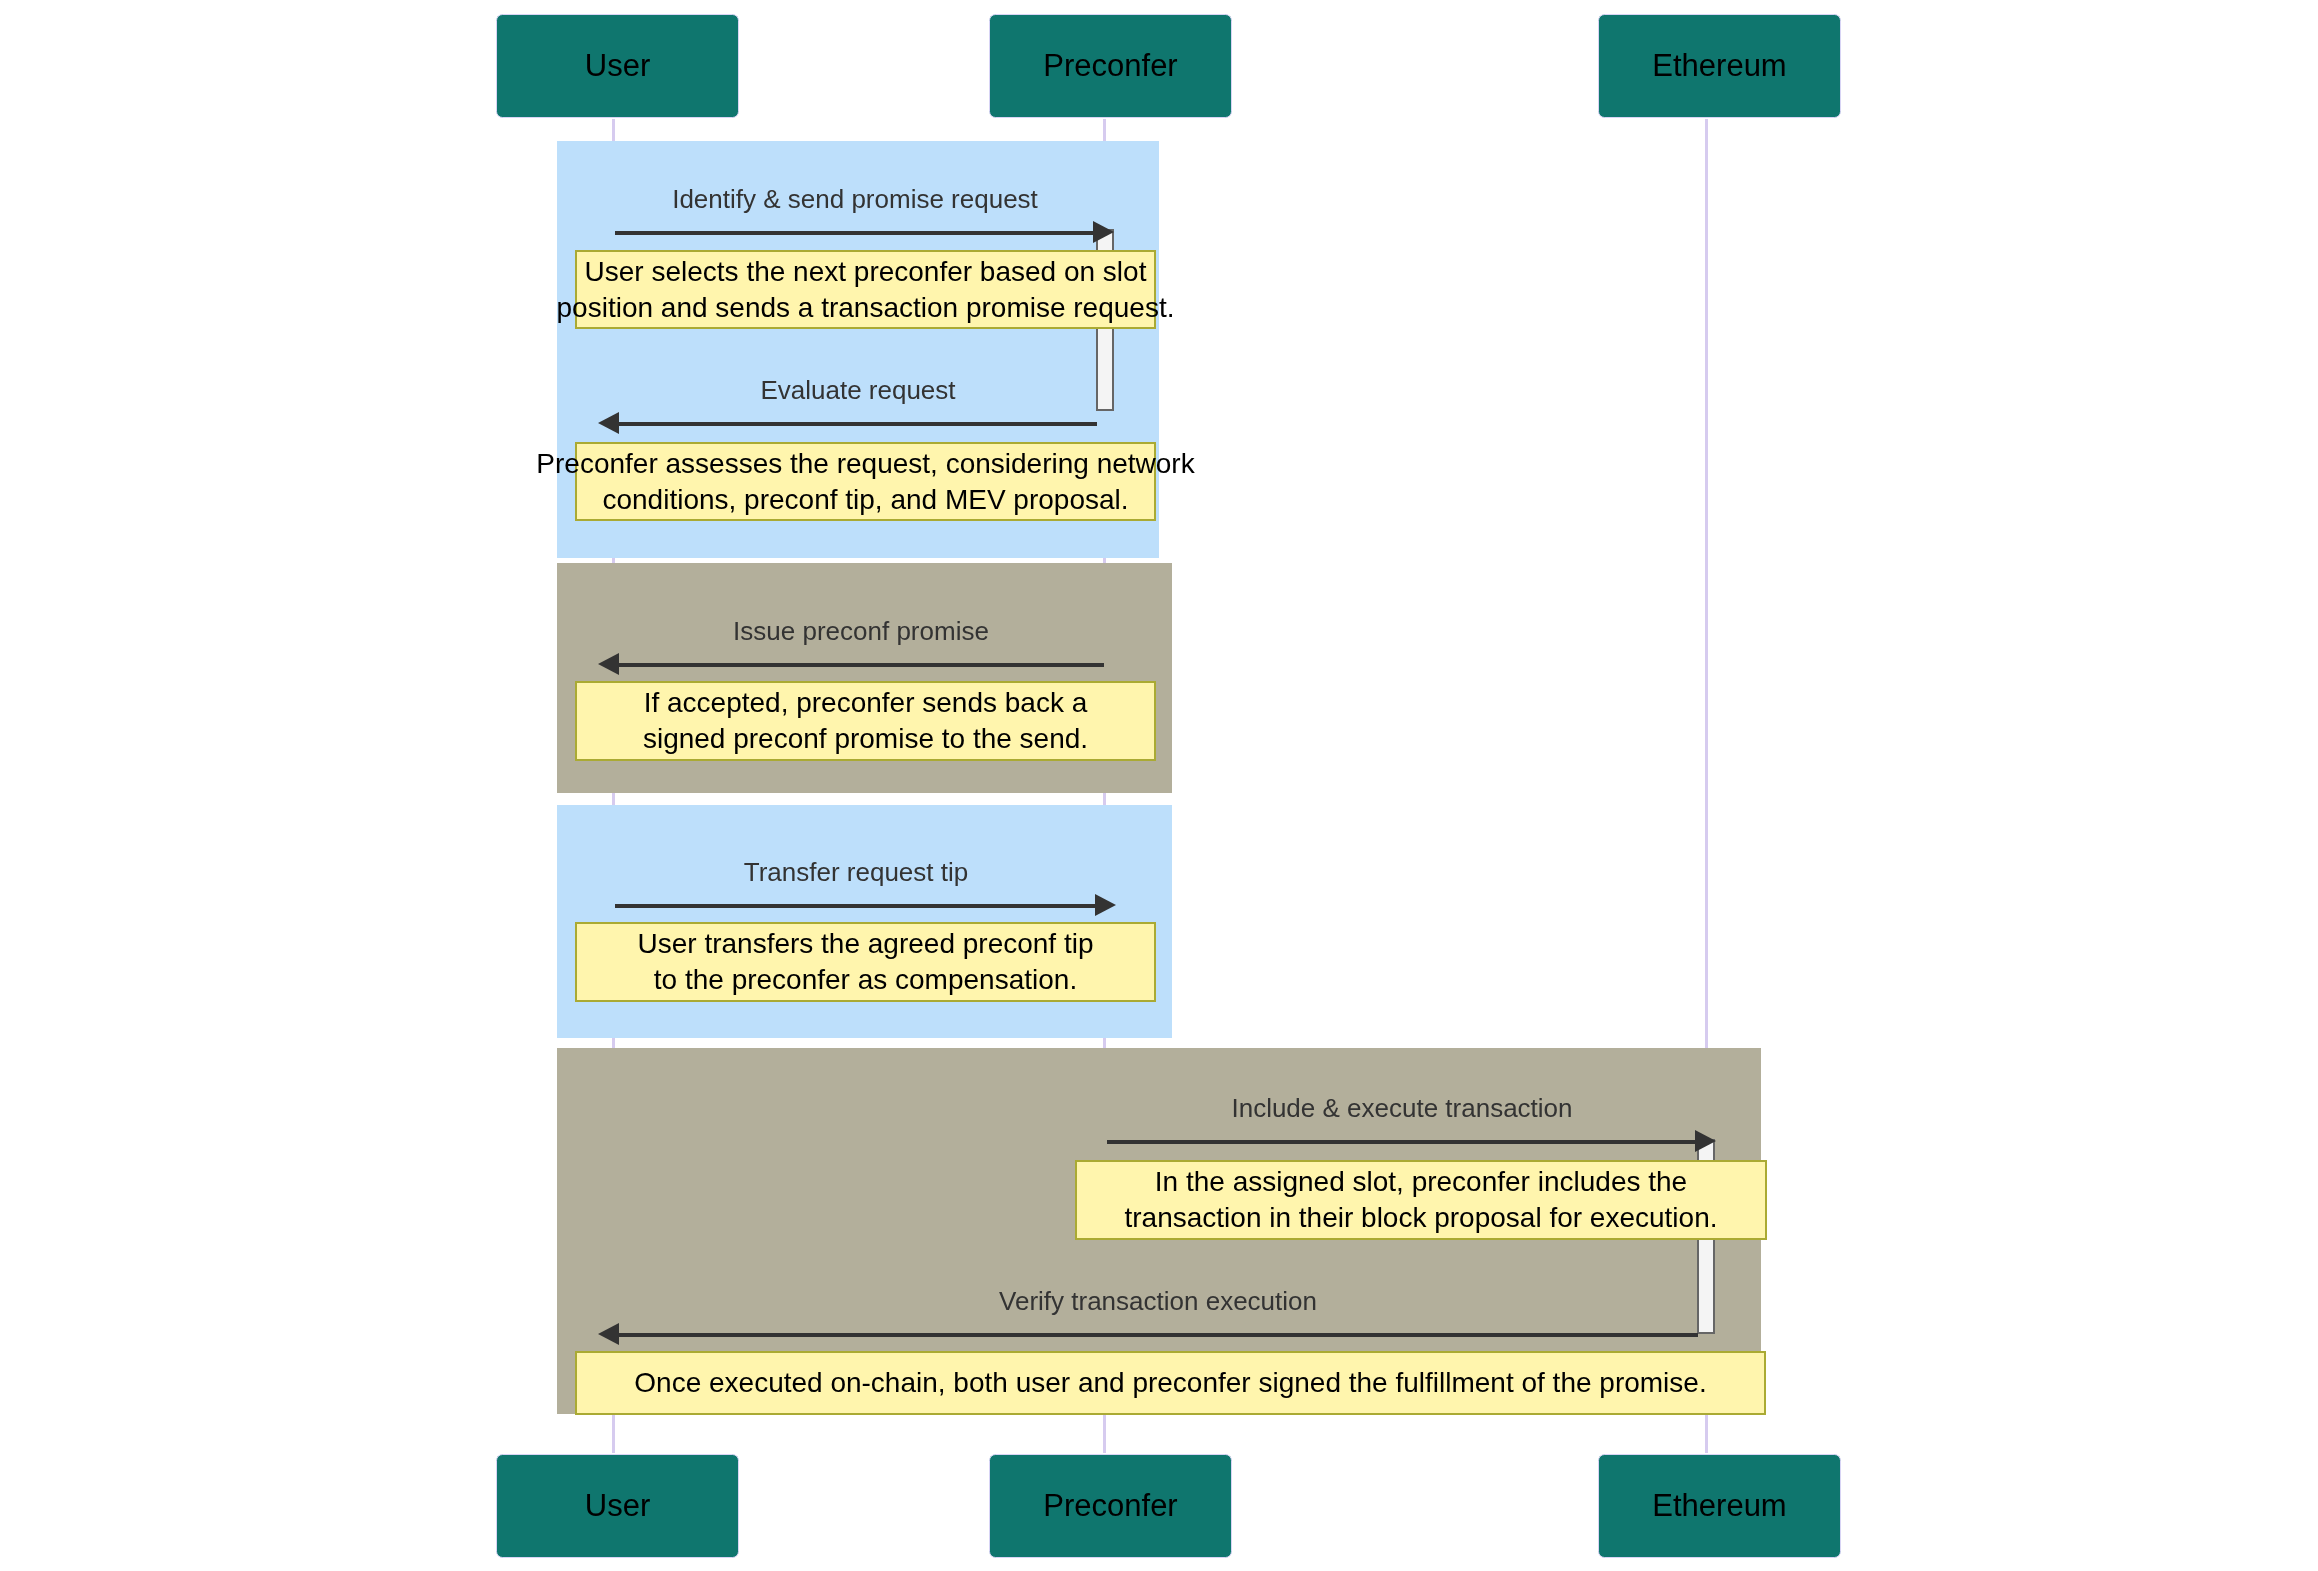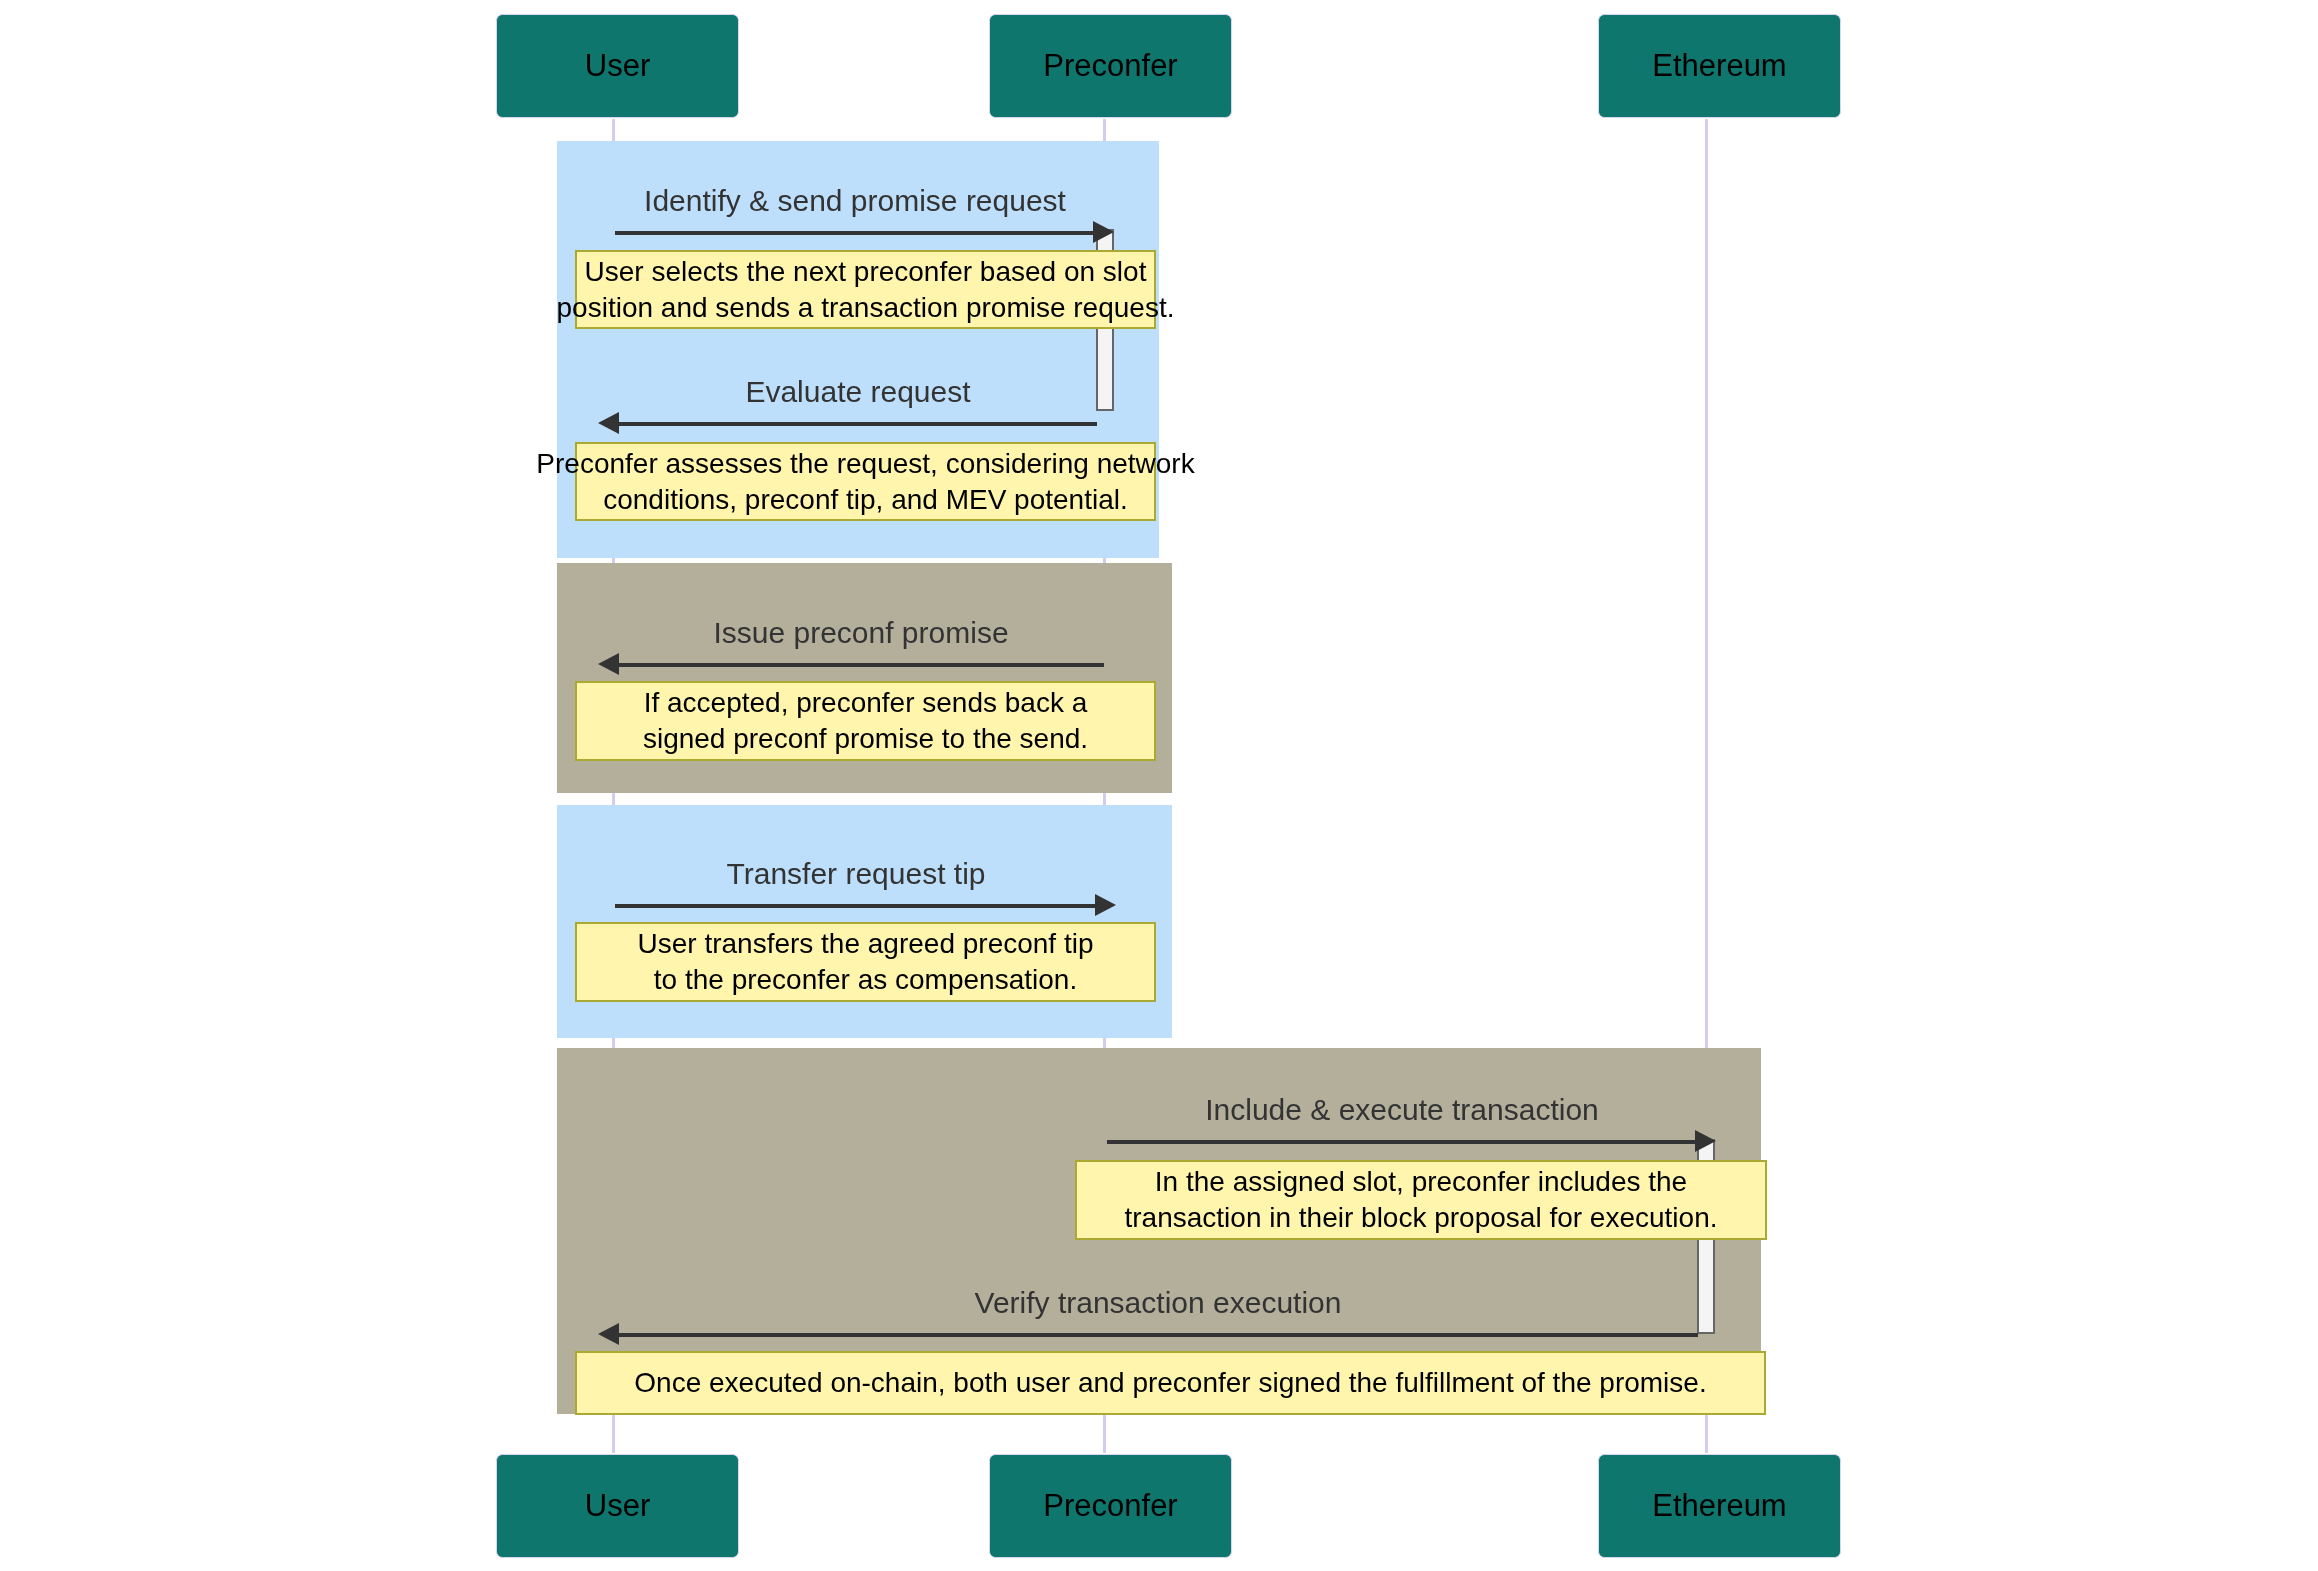--- a/index.html
+++ b/index.html
@@ -68,21 +68,21 @@
   }
   .msg-line {
     position: absolute;
     left: 0;
     top: 0;
     height: 4.1px;
     background: #333333;
   }
   .msg-label {
     position: absolute;
-    font-size: 30px;
+    font-size: 26px;
     color: #333333;
     white-space: nowrap;
     transform: translateX(-50%);
     font-family: "Liberation Sans", sans-serif;
   }
   .arrowhead {
     position: absolute;
     width: 0;
     height: 0;
     top: -9.8px;
@@ -163,21 +163,21 @@
 
   <div class="msg" style="left:619px; top:422px; width:478px;">
     <div class="msg-line" style="width:478px;"></div>
     <div class="arrowhead left" style="left:-21px;"></div>
     <div class="msg-label" style="left:239px; top:-47px;">Evaluate request</div>
   </div>
 
   <div class="note" style="left:575px; top:442px; width:581px; height:79px;">
     <div class="note-text">
       <span>Preconfer assesses the request, considering network</span><br>
-      <span>conditions, preconf tip, and MEV potential.</span>
+      <span>conditions, preconf tip, and MEV proposal.</span>
     </div>
   </div>
 
   <div class="msg" style="left:619px; top:663px; width:485px;">
     <div class="msg-line" style="width:485px;"></div>
     <div class="arrowhead left" style="left:-21px;"></div>
     <div class="msg-label" style="left:242px; top:-47px;">Issue preconf promise</div>
   </div>
 
   <div class="note" style="left:575px; top:681px; width:581px; height:80px;">

